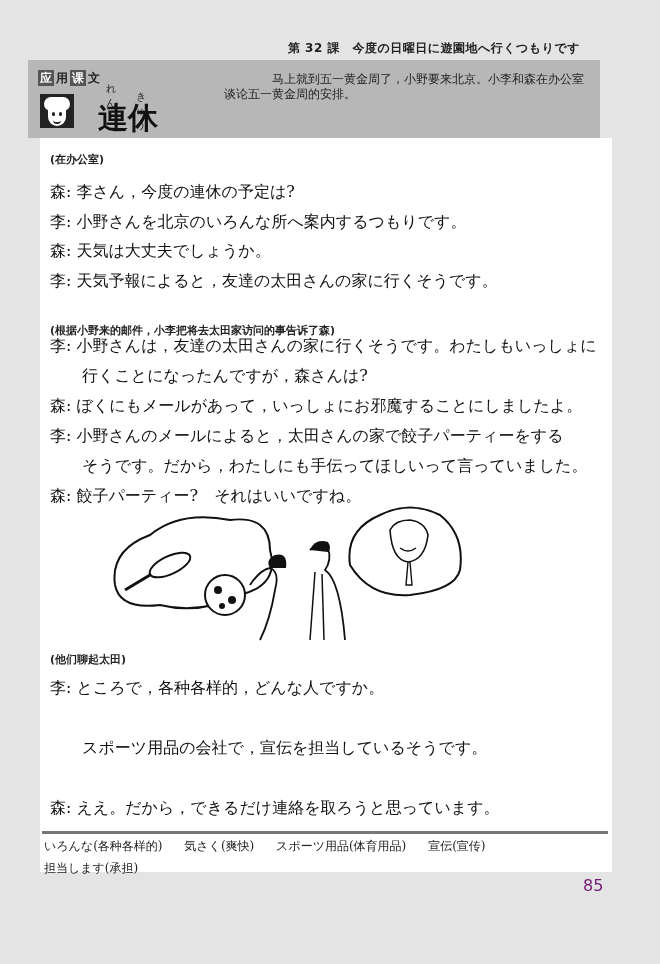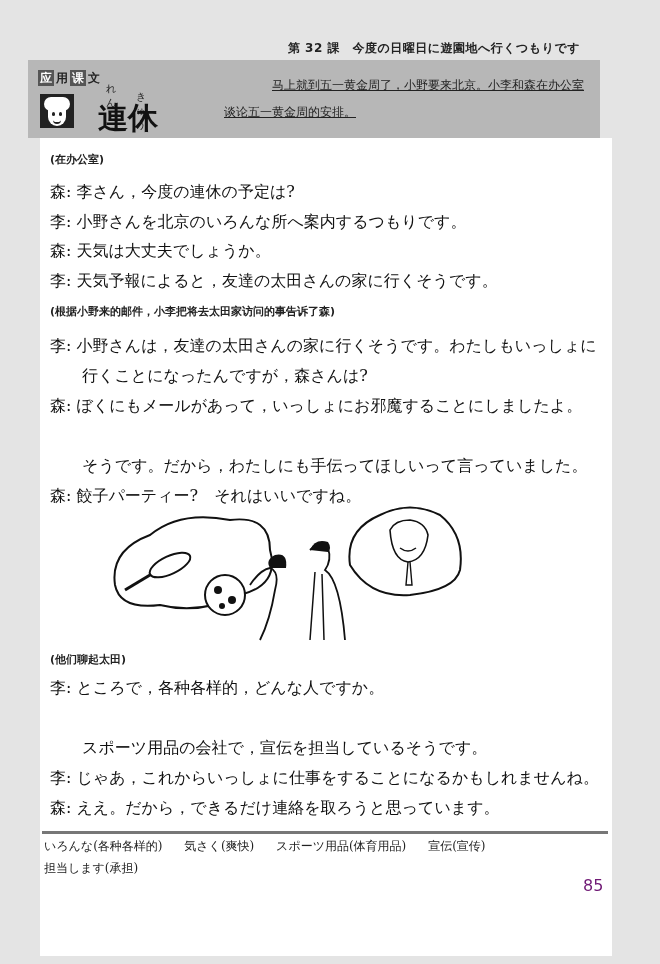--- a/index.html
+++ b/index.html
@@ -12,22 +12,22 @@
   .tag .dark{background:#555;color:#fff;}
   .tag .light{color:#222;}
   .chat-icon{position:absolute;left:12px;top:34px;width:34px;height:34px;background:#222;}
   .chat-icon .bubble{position:absolute;left:4px;top:3px;width:26px;height:14px;background:#fff;border-radius:7px;}
   .chat-icon .face{position:absolute;left:8px;top:12px;width:18px;height:20px;background:#fff;border-radius:0 0 9px 9px;}
   .chat-icon .eye{position:absolute;top:18px;width:3px;height:4px;background:#222;border-radius:2px;}
   .chat-icon .mouth{position:absolute;left:13px;top:25px;width:8px;height:3px;border-bottom:2px solid #222;border-radius:0 0 4px 4px;}
   .title-block{position:absolute;left:70px;top:22px;}
   .title-ruby{position:absolute;font-size:10px;color:#222;}
   .title-main{position:absolute;top:16px;left:0;font-family:"DejaVu Sans",sans-serif;font-size:30px;font-weight:bold;white-space:nowrap;color:#111;}
-  .banner-text{position:absolute;left:196px;top:12px;width:365px;font-family:"DejaVu Sans",sans-serif;font-size:12px;line-height:27px;color:#222;text-indent:48px;text-decoration:underline;}
-  .content{position:absolute;left:40px;top:138px;width:572px;height:818px;background:#fff;}
+  .banner-text{position:absolute;left:196px;top:12px;width:365px;font-family:"DejaVu Sans",sans-serif;font-size:12px;line-height:15px;color:#222;text-indent:48px;}
+  .content{position:absolute;left:40px;top:138px;width:572px;height:734px;background:#fff;}
   .section-note{position:absolute;font-family:"DejaVu Sans",sans-serif;font-size:11px;font-weight:bold;color:#222;}
   .line{position:absolute;left:10px;font-size:16px;white-space:nowrap;color:#111;}
   .illustration{position:absolute;left:70px;top:352px;width:360px;height:160px;}
   .rule{position:absolute;left:2px;top:693px;width:566px;height:3px;background:#777;}
   .vocab{position:absolute;left:4px;font-size:12px;color:#222;white-space:nowrap;}
   .vocab span{margin-right:18px;}
   .page-num{position:absolute;left:583px;top:876px;font-family:"DejaVu Sans",sans-serif;font-size:16px;color:#701a75;}
 </style>
 </head>
 <body>
@@ -59,24 +59,25 @@
 </div>
 
 <div class="content">
 
   <div class="section-note" style="left:10px;top:14px">(在办公室)</div>
   <div class="line" style="top:44px"><span>森</span>: <span>李さん，今度の連休の予定は?</span></div>
   <div class="line" style="top:74px"><span>李</span>: <span>小野さんを北京のいろんな所へ案内するつもりです。</span></div>
   <div class="line" style="top:103px"><span>森</span>: <span>天気は大丈夫でしょうか。</span></div>
   <div class="line" style="top:133px"><span>李</span>: <span>天気予報によると，友達の太田さんの家に行くそうです。</span></div>
 
-  <div class="section-note" style="left:10px;top:166px">(根据小野来的邮件，小李把将去太田家访问的事告诉了森)</div>
+  <div class="section-note" style="left:10px;top:185px">(根据小野来的邮件，小李把将去太田家访问的事告诉了森)</div>
   <div class="line" style="top:198px"><span>李</span>: <span>小野さんは，友達の太田さんの家に行くそうです。わたしもいっしょに</span></div>
   <div class="line" style="top:228px;left:42px"><span>行くことになったんですが，森さんは?</span></div>
   <div class="line" style="top:258px"><span>森</span>: <span>ぼくにもメールがあって，いっしょにお邪魔することにしましたよ。</span></div>
+  <div class="line" style="top:288px"><span>李</span>: <span>小野さんのメールによると，太田さんの家で餃子パーティーをする</span></div>
   <div class="line" style="top:318px;left:42px"><span>そうです。だから，わたしにも手伝ってほしいって言っていました。</span></div>
   <div class="line" style="top:348px"><span>森</span>: <span>餃子パーティー?　それはいいですね。</span></div>
 
   <svg class="illustration" viewBox="0 0 360 160">
     <path d="M5 95 Q0 60 40 45 Q70 20 120 30 Q160 25 160 60 Q170 95 130 105 Q90 125 50 115 Q10 120 5 95 Z" fill="none" stroke="#111" stroke-width="2"></path>
     <ellipse cx="60" cy="75" rx="22" ry="9" transform="rotate(-25 60 75)" fill="none" stroke="#111" stroke-width="2"></ellipse>
     <line x1="40" y1="85" x2="15" y2="100" stroke="#111" stroke-width="3"></line>
     <circle cx="115" cy="105" r="20" fill="#fff" stroke="#111" stroke-width="2"></circle>
     <circle cx="108" cy="100" r="4" fill="#111"></circle>
       <circle cx="122" cy="110" r="4" fill="#111"></circle>
@@ -88,21 +89,20 @@
     <path d="M205 82 L200 150 M212 84 L214 150" stroke="#111" stroke-width="1.5"></path>
     <path d="M240 75 Q235 40 270 25 Q300 10 330 25 Q355 45 350 80 Q345 100 300 105 Q260 108 240 75 Z" fill="none" stroke="#111" stroke-width="2"></path>
     <path d="M280 40 Q285 30 300 30 Q315 32 318 45 Q315 70 298 72 Q282 70 280 40 Z" fill="none" stroke="#111" stroke-width="1.6"></path>
     <path d="M290 58 Q298 64 306 58" fill="none" stroke="#111" stroke-width="1.5"></path>
     <path d="M298 72 L296 95 L302 95 L300 72" fill="none" stroke="#111" stroke-width="1.4"></path>
   </svg>
 
   <div class="section-note" style="left:10px;top:514px">(他们聊起太田)</div>
   <div class="line" style="top:540px"><span>李</span>: <span>ところで，各种各样的，どんな人ですか。</span></div>
   <div class="line" style="top:600px;left:42px"><span>スポーツ用品の会社で，宣伝を担当しているそうです。</span></div>
-  <div class="line" style="top:630px"><span>李</span>: <span>じゃあ，これからいっしょに仕事をすることになるかもしれませんね。</span></div>
   <div class="line" style="top:660px"><span>森</span>: <span>ええ。だから，できるだけ連絡を取ろうと思っています。</span></div>
 
   <div class="rule"></div>
   <div class="vocab" style="top:700px">
     <span>いろんな(各种各样的)</span>
     <span>気さく(爽快)</span>
     <span>スポーツ用品(体育用品)</span>
     <span>宣伝(宣传)</span>
   </div>
   <div class="vocab" style="top:722px">

